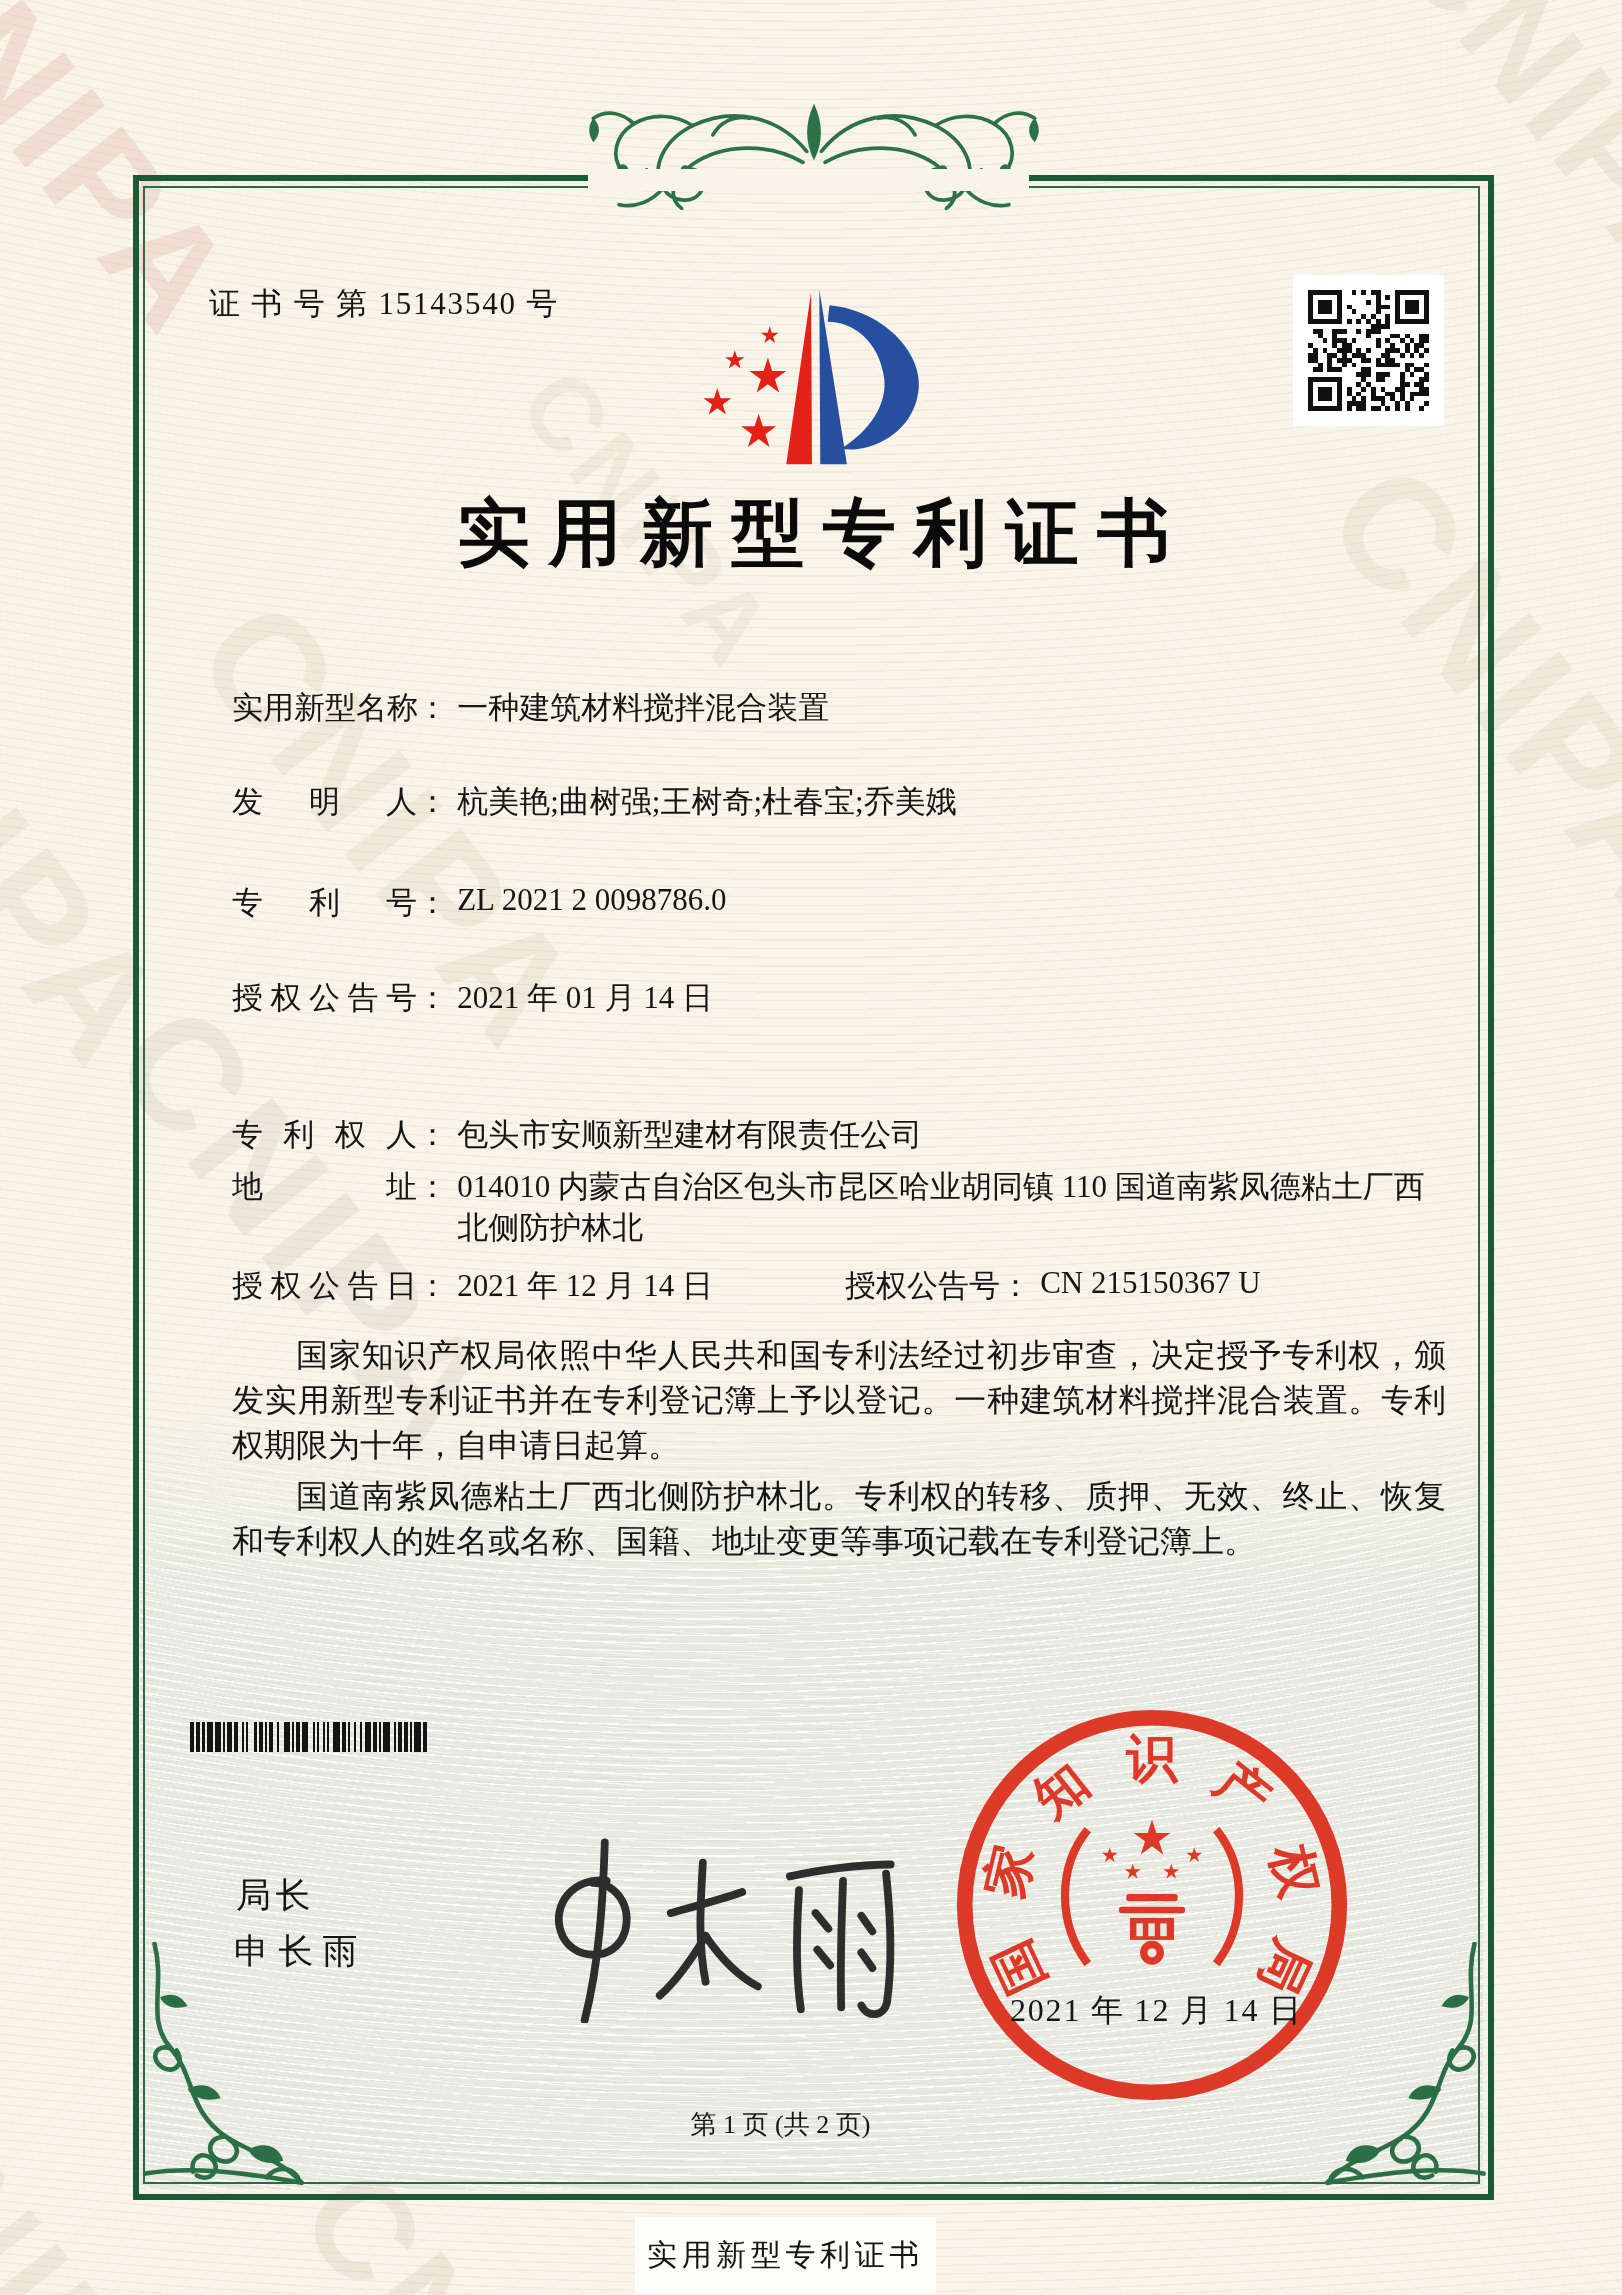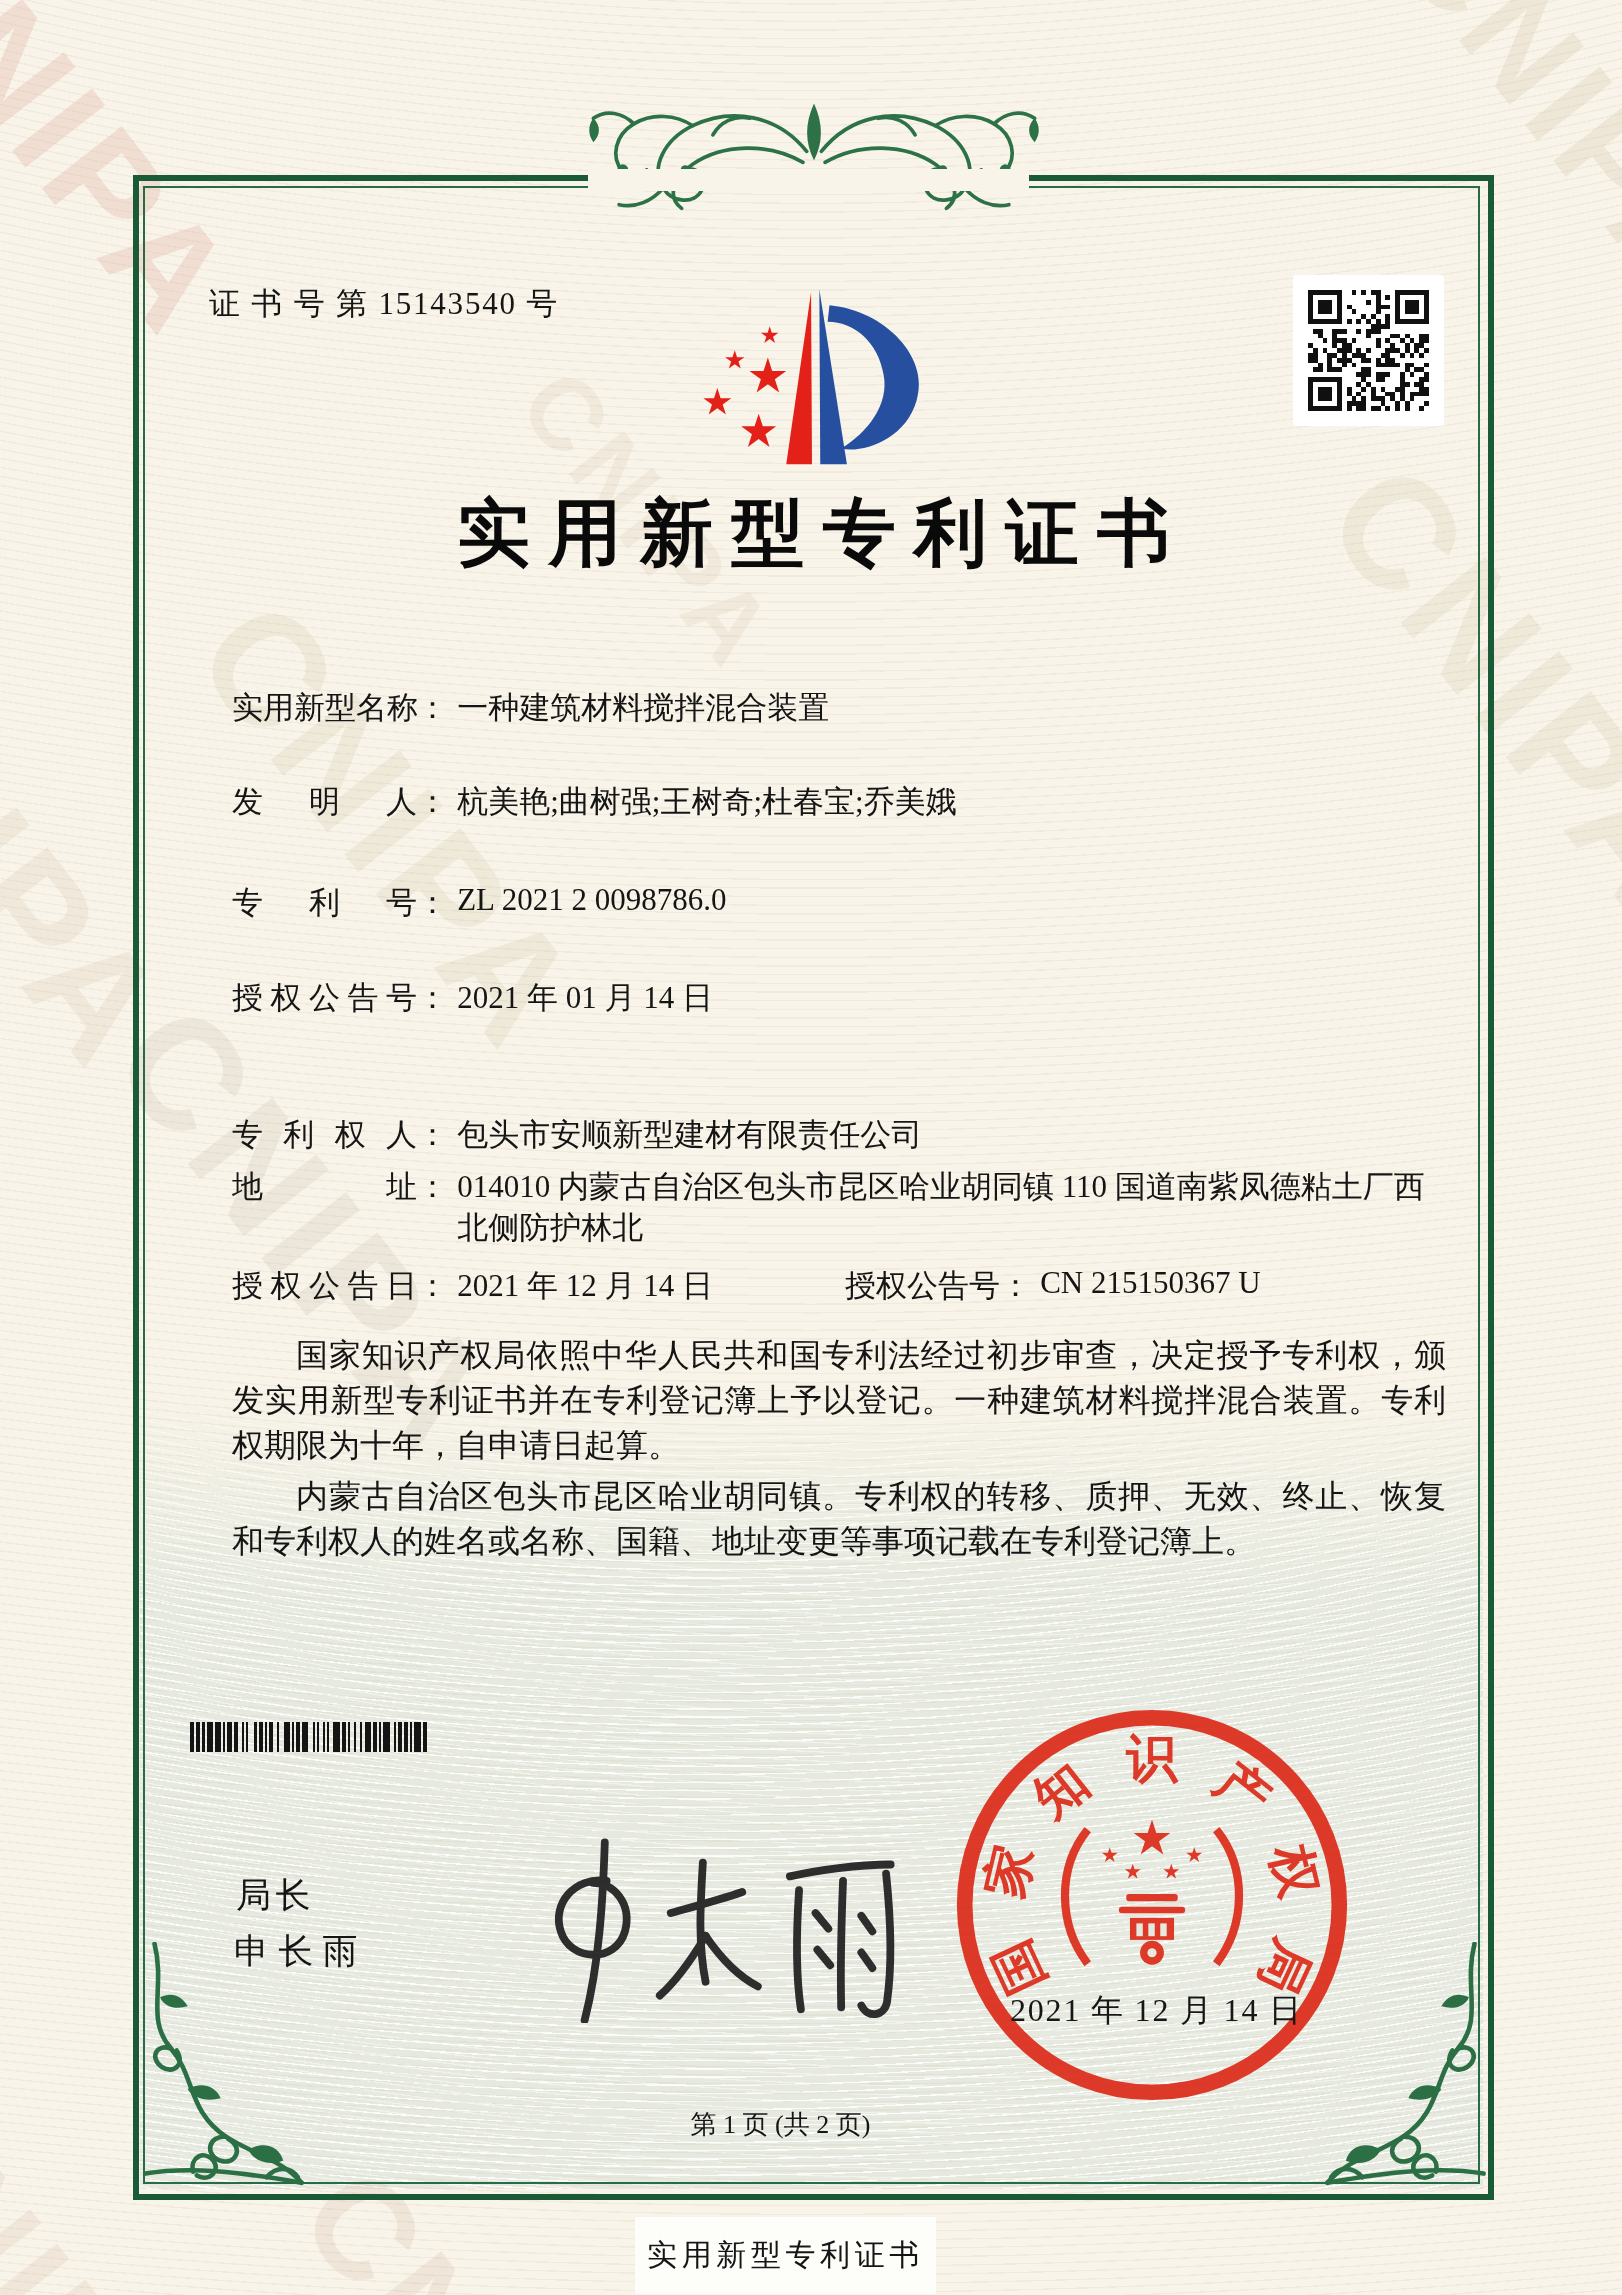--- a/index.html
+++ b/index.html
@@ -475,21 +475,21 @@
   </div>
   <div class="row" style="top:1265px;">
     <span class="lbl">授权公告日</span><span class="colon">：</span><span class="val">2021 年 12 月 14 日</span>
     <span class="grant2">
       <span class="lbl2">授权公告号</span><span class="colon">：</span><span class="val">CN 215150367 U</span>
     </span>
   </div>
 
   <div class="paras">
     <p>国家知识产权局依照中华人民共和国专利法经过初步审查，决定授予专利权，颁发实用新型专利证书并在专利登记簿上予以登记。一种建筑材料搅拌混合装置。专利权期限为十年，自申请日起算。</p>
-    <p>内蒙古自治区包头市昆区哈业胡同镇。专利权的转移、质押、无效、终止、恢复和专利权人的姓名或名称、国籍、地址变更等事项记载在专利登记簿上。</p>
+    <p>国道南紫凤德粘土厂西北侧防护林北。专利权的转移、质押、无效、终止、恢复和专利权人的姓名或名称、国籍、地址变更等事项记载在专利登记簿上。</p>
   </div>
 
   <div class="barcode" id="barcode">
       <div class="b" style="flex-grow: 2;"></div>
       <div class="s" style="flex-grow: 1;"></div>
       <div class="b" style="flex-grow: 2;"></div>
       <div class="s" style="flex-grow: 1;"></div>
       <div class="b" style="flex-grow: 1;"></div>
       <div class="s" style="flex-grow: 1;"></div>
       <div class="b" style="flex-grow: 3;"></div>

